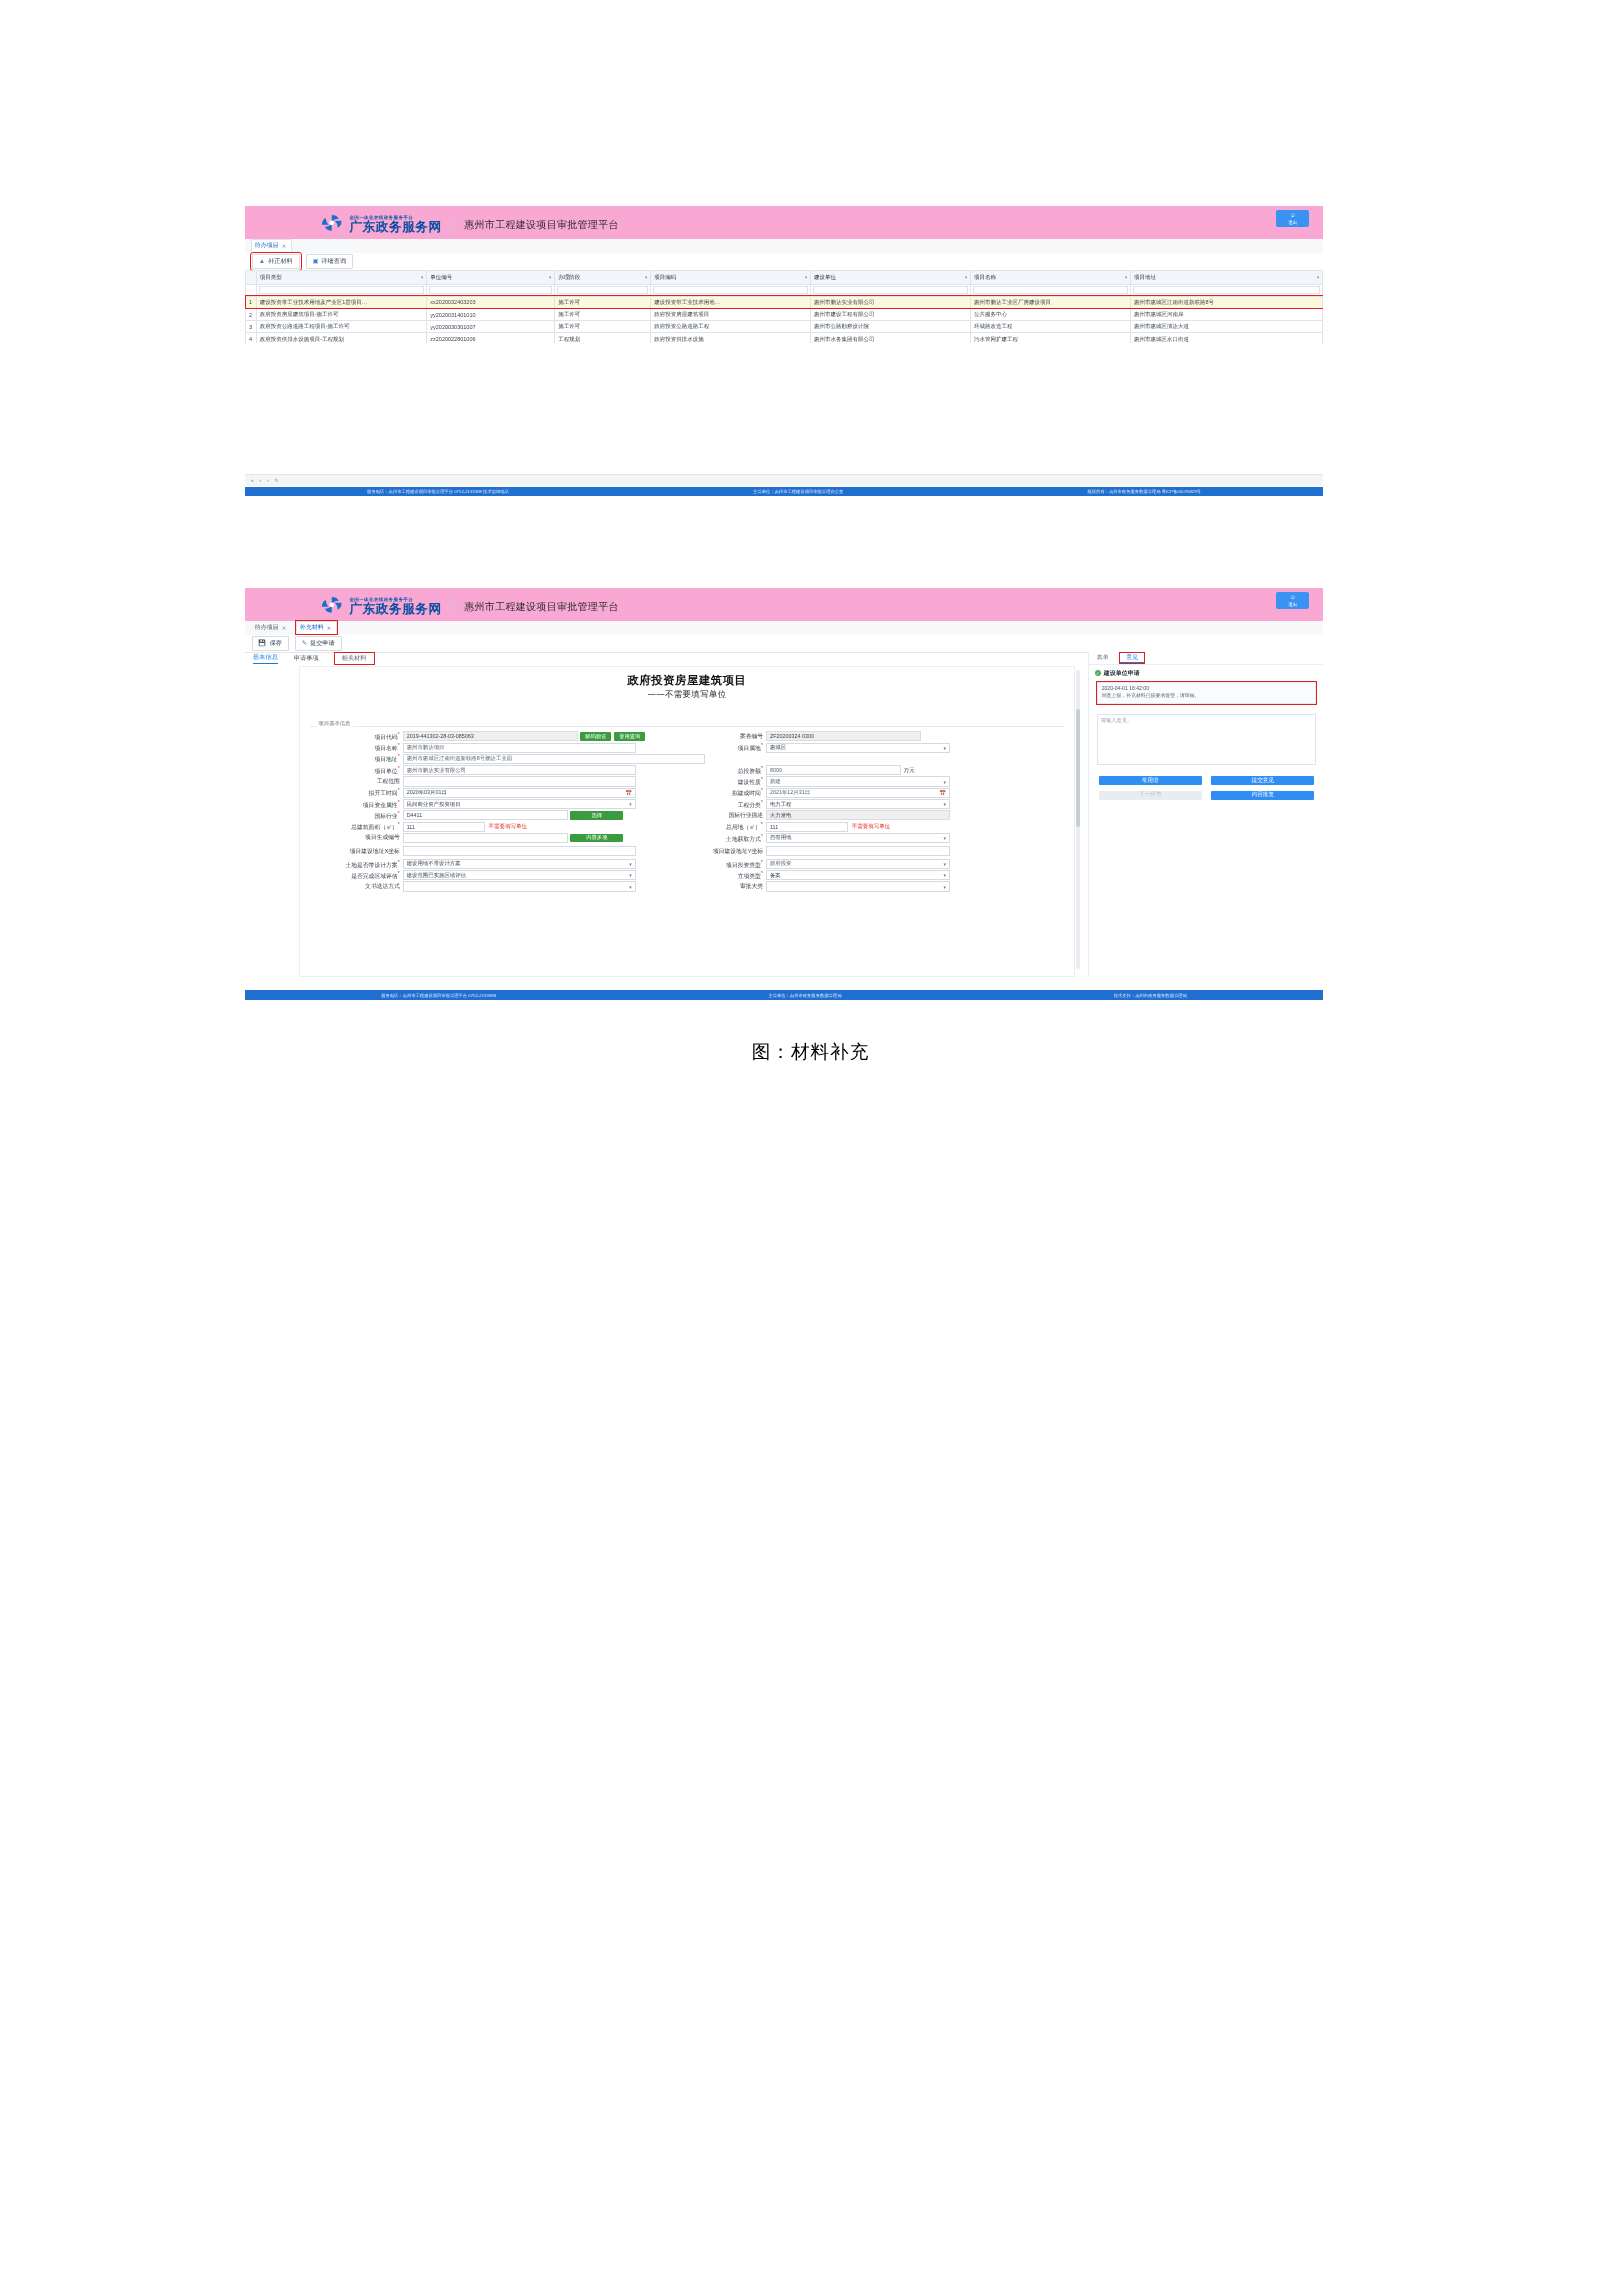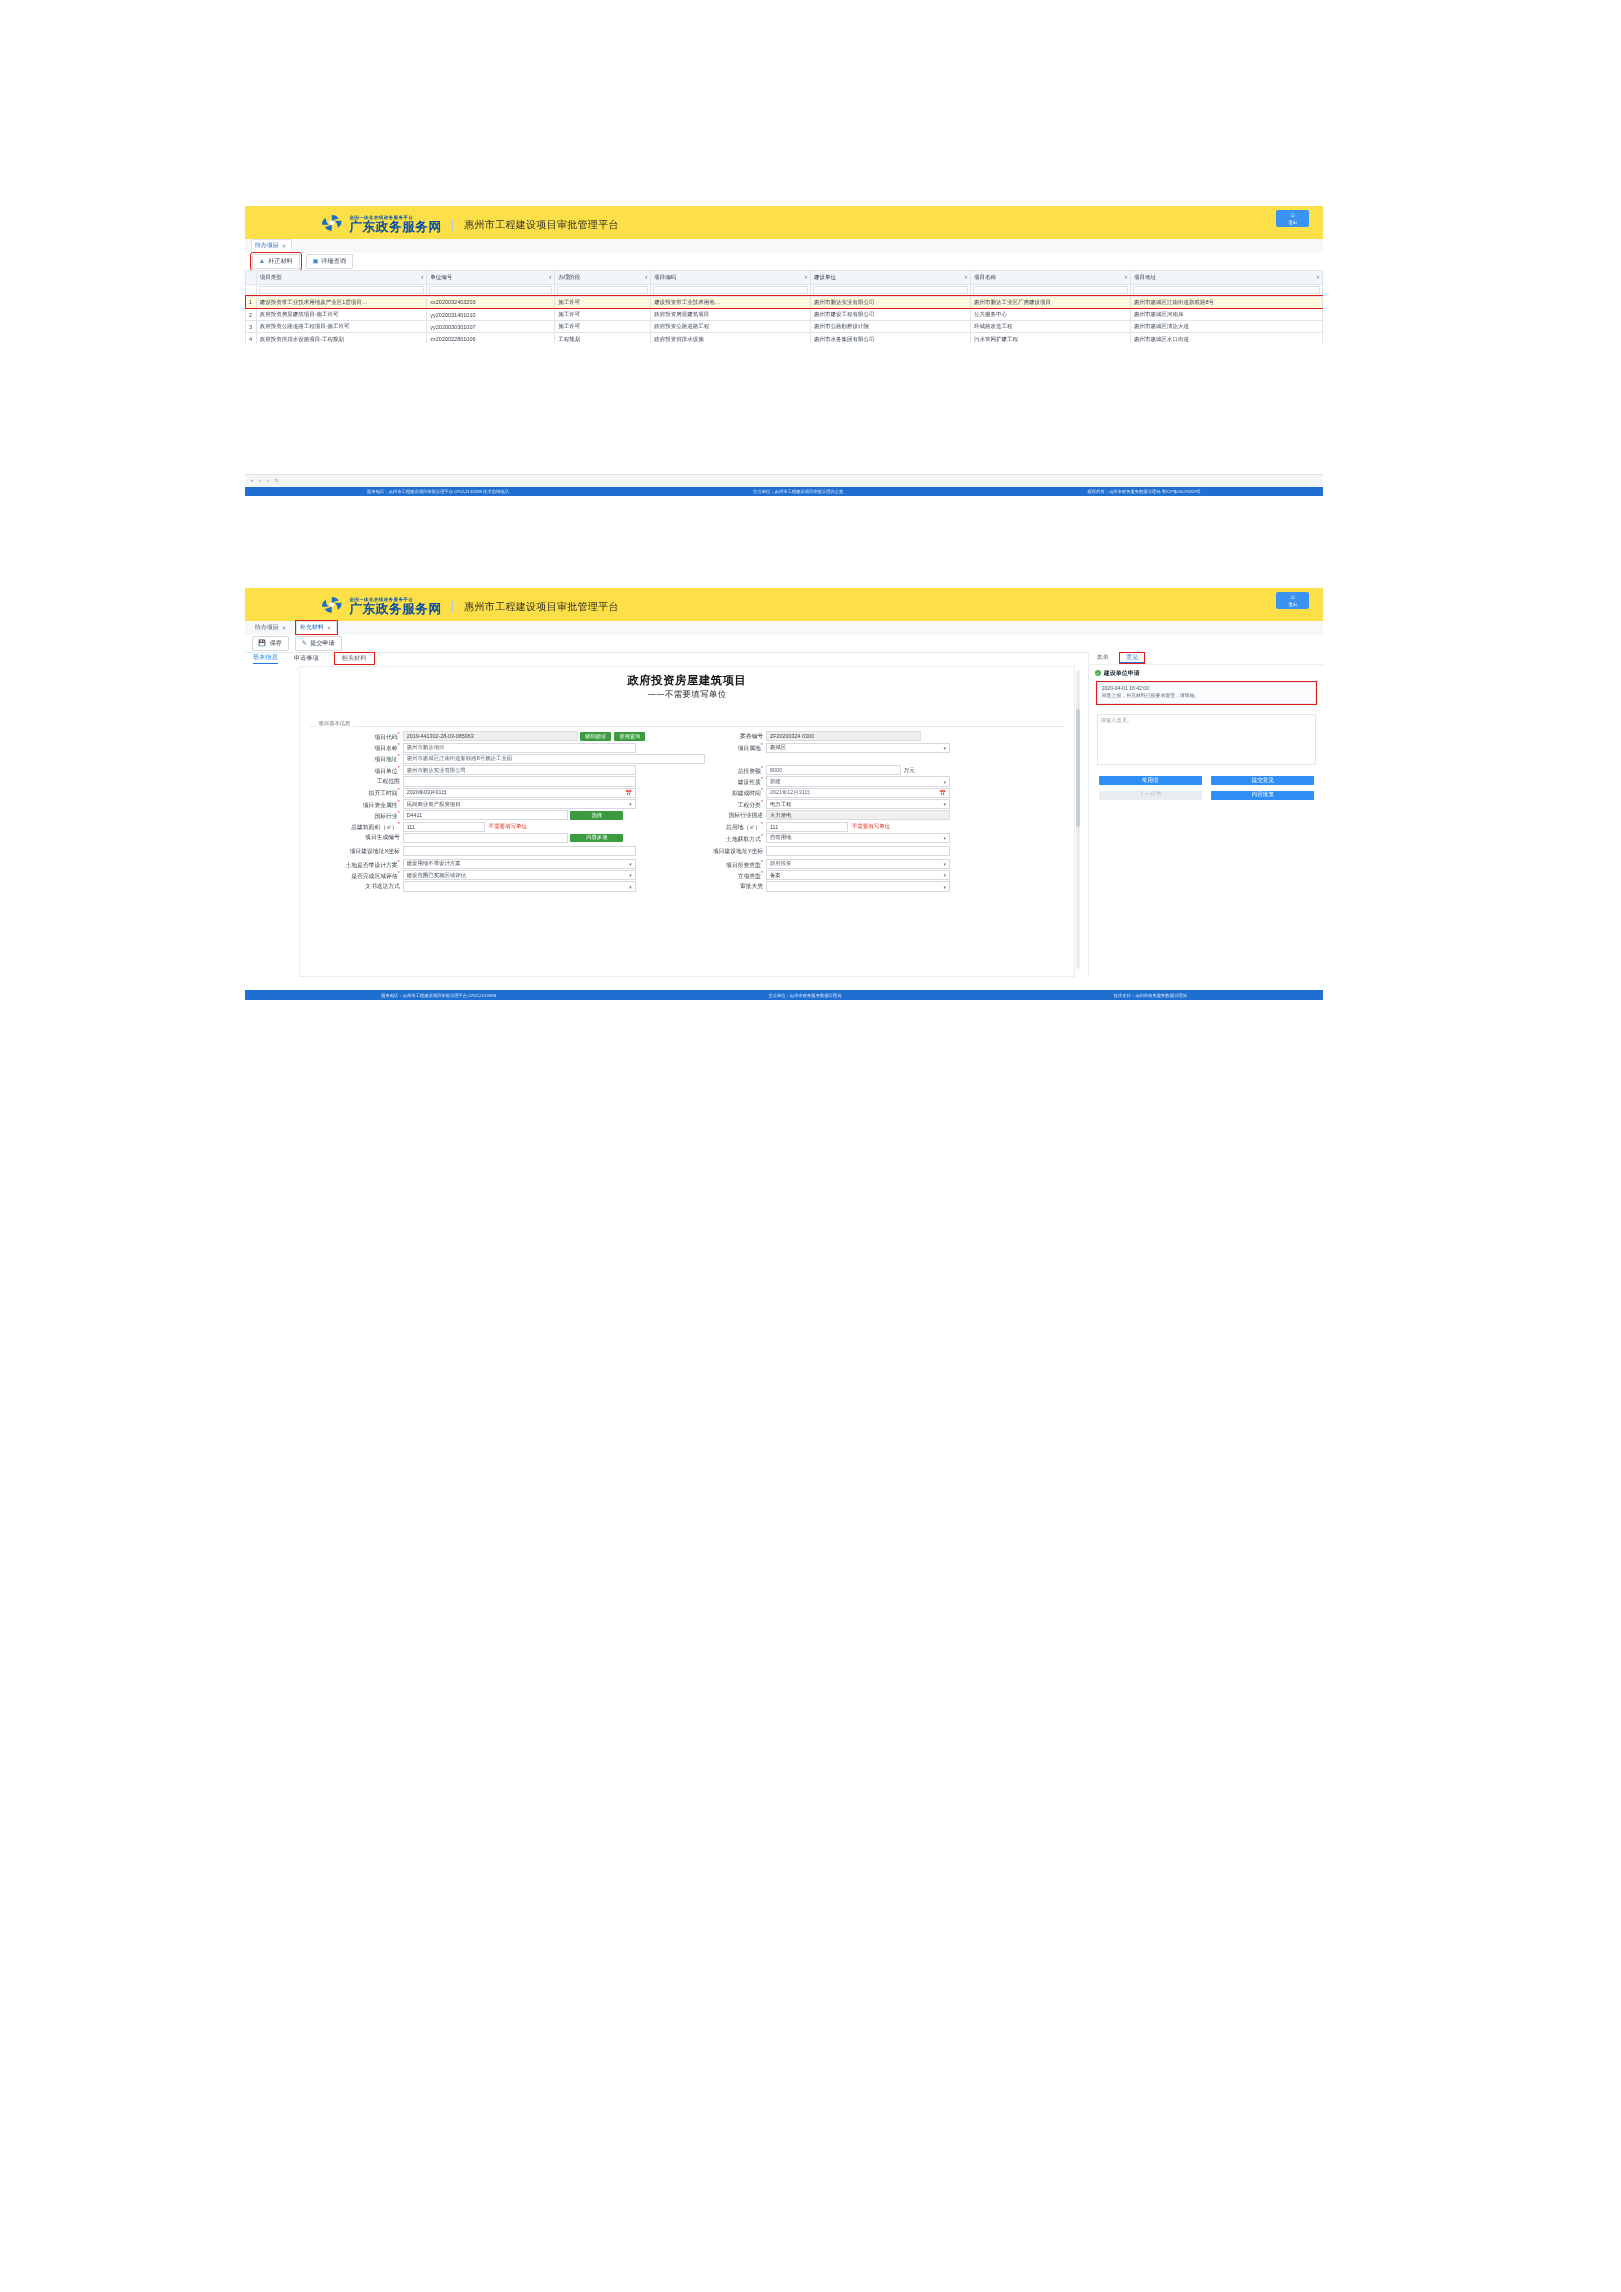--- a/index.html
+++ b/index.html
@@ -12,21 +12,21 @@
   }
   .page { position:absolute; inset:0; }
 
   
   .shot { position:absolute; background:#fff; }
   .shot-inner { position:absolute; inset:0; overflow:hidden; }
 
   
   .appbar {
     position:absolute; left:0; right:0; top:0; height:33px;
-    background:#fde047; border-bottom:1px solid #e6e6e6;
+    background:#f9a8d4; border-bottom:1px solid #e6e6e6;
     display:flex; align-items:center;
   }
   .brand { display:flex; align-items:flex-end; gap:4.9px; padding-left:74px; }
   .brand-logo {
     width:25.5px; height:21.6px; position:relative; flex:0 0 auto;
   }
   .brand-logo svg { display:block; }
   .brand-txt { display:flex; flex-direction:column; line-height:1; }
   .brand-sup { font-size:4.5px; color:#1159a8; letter-spacing:0.4px; font-weight:bold; }
   .brand-main { font-size:12.7px; color:#0b4fa0; font-weight:bold; letter-spacing:0.5px; }
@@ -682,15 +682,16 @@
 
       <div class="bluebar" style="bottom:0;">
         <span>服务电话：惠州市工程建设项目审批管理平台 0752-2133388</span>
         <span>主管单位：惠州市政务服务数据管理局</span>
         <span>技术支持：惠州市政务服务数据管理局</span>
       </div>
 
     </div>
   </div>
 
+  <div class="caption" style="top:1039px;">图：材料补充</div>
 
 </div>
 
 
 </body></html>

